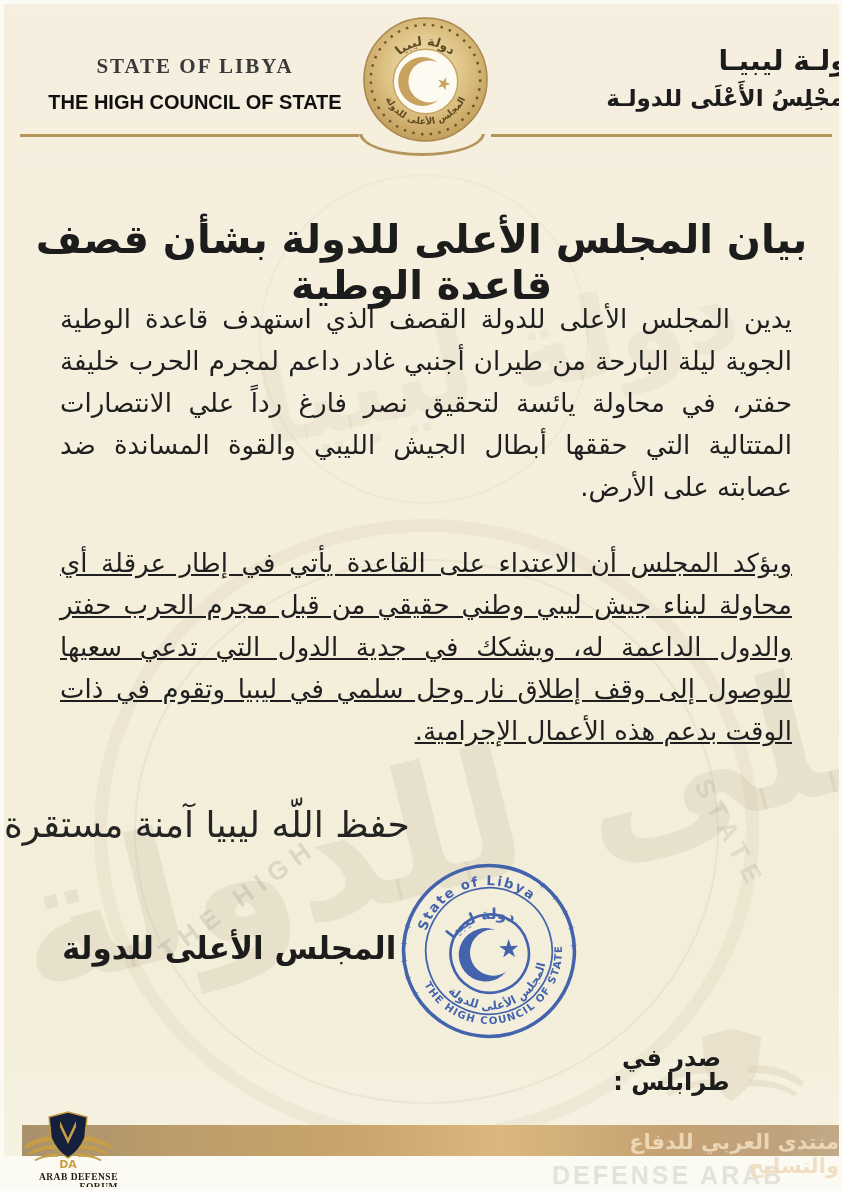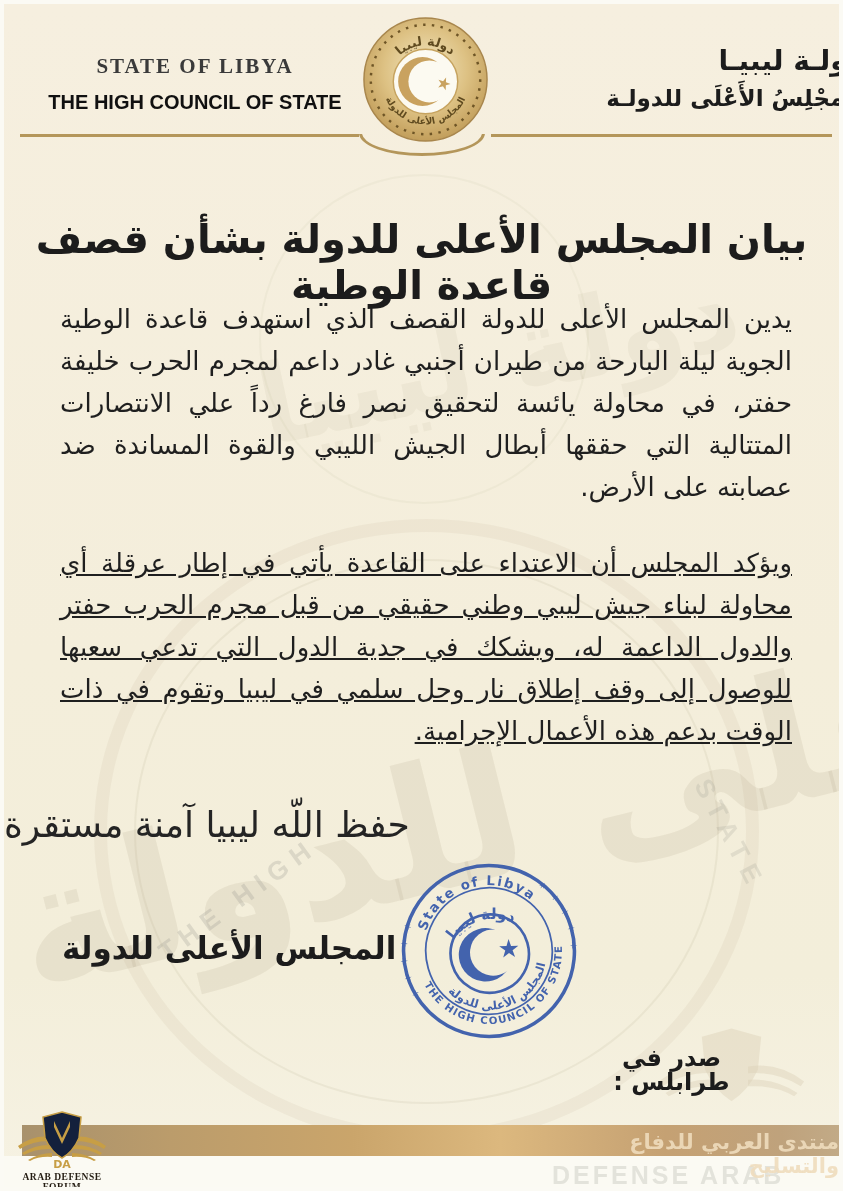--- a/index.html
+++ b/index.html
@@ -51,21 +51,21 @@
             font-size:24px; line-height:24px; font-weight:bold; z-index:2; }
   
   .stamp { position:absolute; left:396px; top:858px; width:178px; height:178px;
            transform:rotate(-16deg); color:#3558aa; opacity:.92; z-index:4; }
   
   .band { position:absolute; left:18px; top:1121px; width:825px; height:31px; z-index:1;
           background:linear-gradient(90deg,#a8916c 0%,#bb9c6b 18%,#caa56b 40%,#dcb87e 58%,#c5a173 78%,#bfa27c 92%,#c2ab88 100%); }
   .bottom-strip { position:absolute; left:0; top:1152px; width:843px; height:39px; background:#fbfaf3; z-index:0; }
   .ghost-logo { position:absolute; left:645px; top:1018px; width:165px; z-index:1; opacity:.55; }
   .ghost-logo path, .ghost-logo text { fill:rgba(199,183,152,.45); stroke:none; }
-  .forum-logo { position:absolute; left:2px; top:1106px; width:112px; text-align:center; z-index:3; }
+  .forum-logo { position:absolute; left:2px; top:1106px; width:112px; text-align:right; z-index:3; }
   .forum-logo .name-en { font-family:"Liberation Serif",serif; font-weight:bold; font-size:9.5px;
                          letter-spacing:.5px; color:#241c12; margin-top:-2px; }
   .footer-wm-ar { position:absolute; left:552px; top:1126px; font-size:21px; font-weight:bold; direction:rtl;
                   color:rgba(238,219,188,.90); z-index:2; }
   .footer-wm-en { position:absolute; left:548px; top:1157px; font-size:25px; font-weight:bold; letter-spacing:3px;
                   color:rgba(208,208,198,.55); font-family:"Liberation Sans",sans-serif; z-index:1; }
   svg text { font-family:"DejaVu Sans",sans-serif; }
 </style>
 </head>
 <body>

